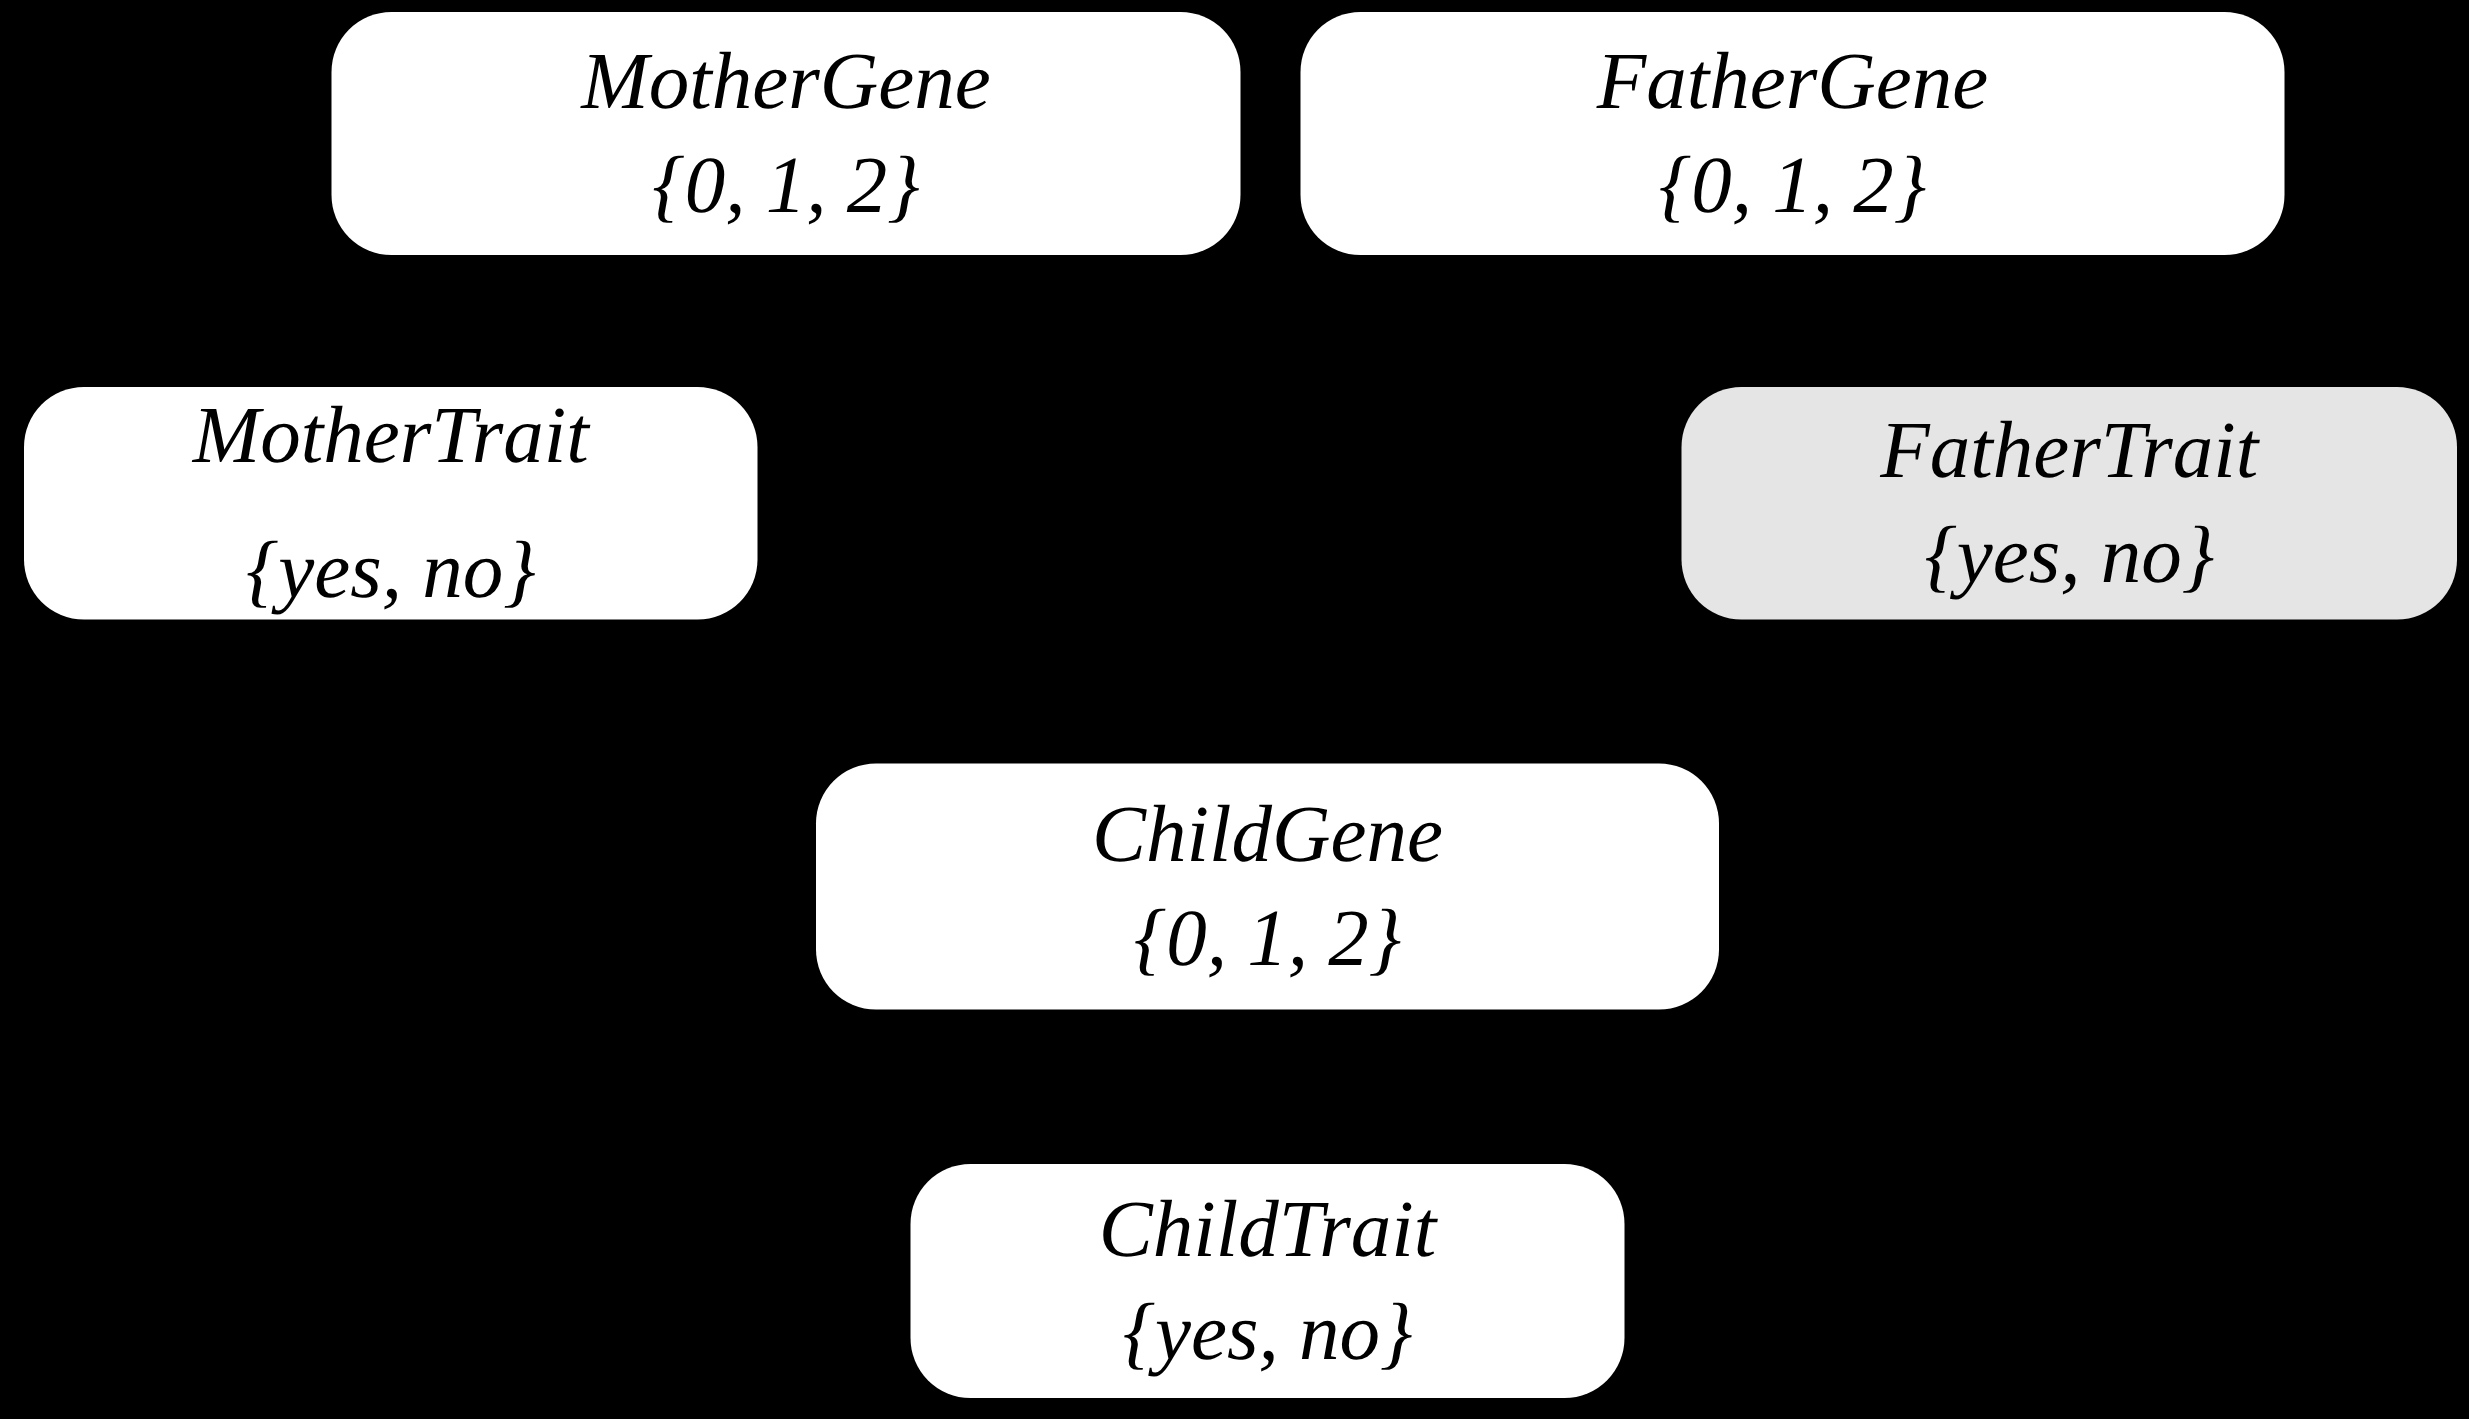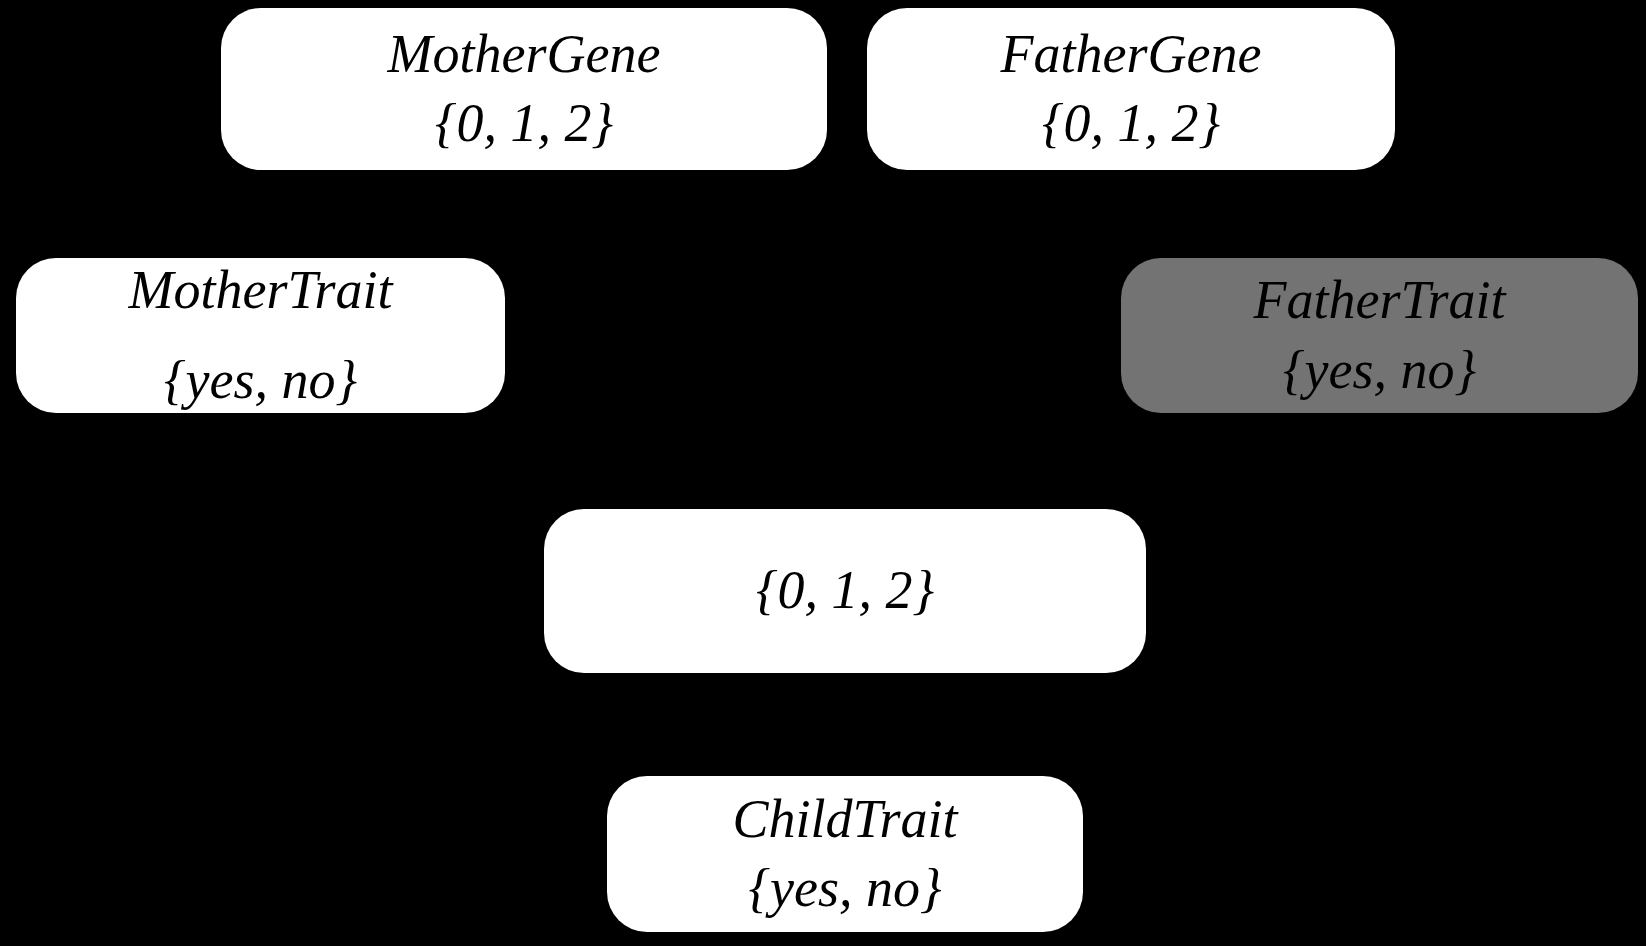--- a/index.html
+++ b/index.html
@@ -39,36 +39,37 @@
 </head>
 <body>
 
 <div id="canvas" style="background: rgb(0, 0, 0);">
 
   <div class="node" style="left: 221px; top: 8px; width: 606px; height: 162px; background: rgb(255, 255, 255);">
     <span class="node-label" style="color: rgb(0, 0, 0);">MotherGene</span>
     <span class="node-domain" style="color: rgb(0, 0, 0);">{0, 1, 2}</span>
   </div>
 
-  <div class="node" style="left: 867px; top: 8px; width: 528px; height: 162px; background: rgb(255, 255, 255);">
+  <div class="node" style="left: 867px; top: 8px; width: 656px; height: 162px; background: rgb(255, 255, 255);">
     <span class="node-label" style="color: rgb(0, 0, 0);">FatherGene</span>
     <span class="node-domain" style="color: rgb(0, 0, 0);">{0, 1, 2}</span>
   </div>
 
   <div class="node" style="left: 16px; top: 258px; width: 489px; height: 155px; background: rgb(255, 255, 255); gap: 20px;">
     <span class="node-label" style="color: rgb(0, 0, 0);">MotherTrait</span>
     <span class="node-domain" style="color: rgb(0, 0, 0);">{yes, no}</span>
   </div>
 
-  <div class="node" style="left: 1121px; top: 258px; width: 517px; height: 155px; background: #737373;">
+  <div class="node" style="left: 1121px; top: 258px; width: 517px; height: 155px; background: #e5e5e5;">
     <span class="node-label" style="color: rgb(0, 0, 0);">FatherTrait</span>
     <span class="node-domain" style="color: rgb(0, 0, 0);">{yes, no}</span>
   </div>
 
   <div class="node" style="left: 544px; top: 509px; width: 602px; height: 164px; background: rgb(255, 255, 255);">
+    <span class="node-label" style="color: rgb(0, 0, 0);">ChildGene</span>
     <span class="node-domain" style="color: rgb(0, 0, 0);">{0, 1, 2}</span>
   </div>
 
   <div class="node" style="left: 607px; top: 776px; width: 476px; height: 156px; background: rgb(255, 255, 255);">
     <span class="node-label" style="color: rgb(0, 0, 0);">ChildTrait</span>
     <span class="node-domain" style="color: rgb(0, 0, 0);">{yes, no}</span>
   </div>
 
 </div>
 

